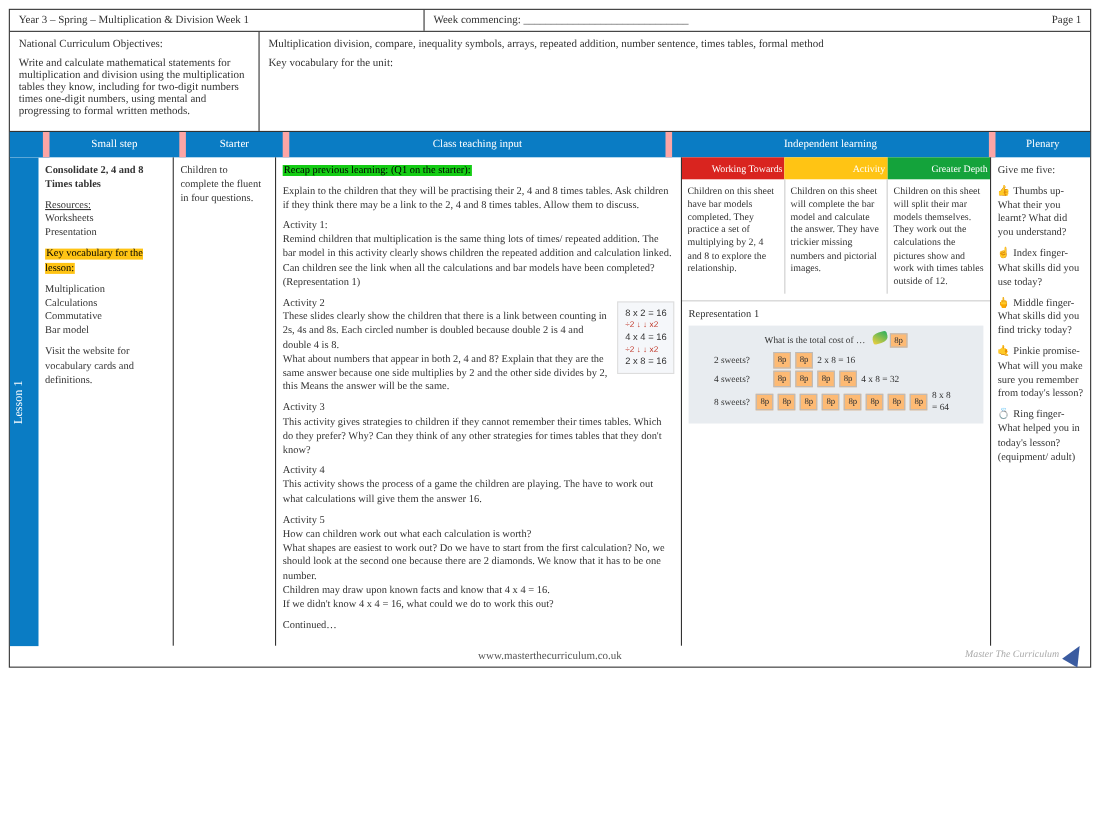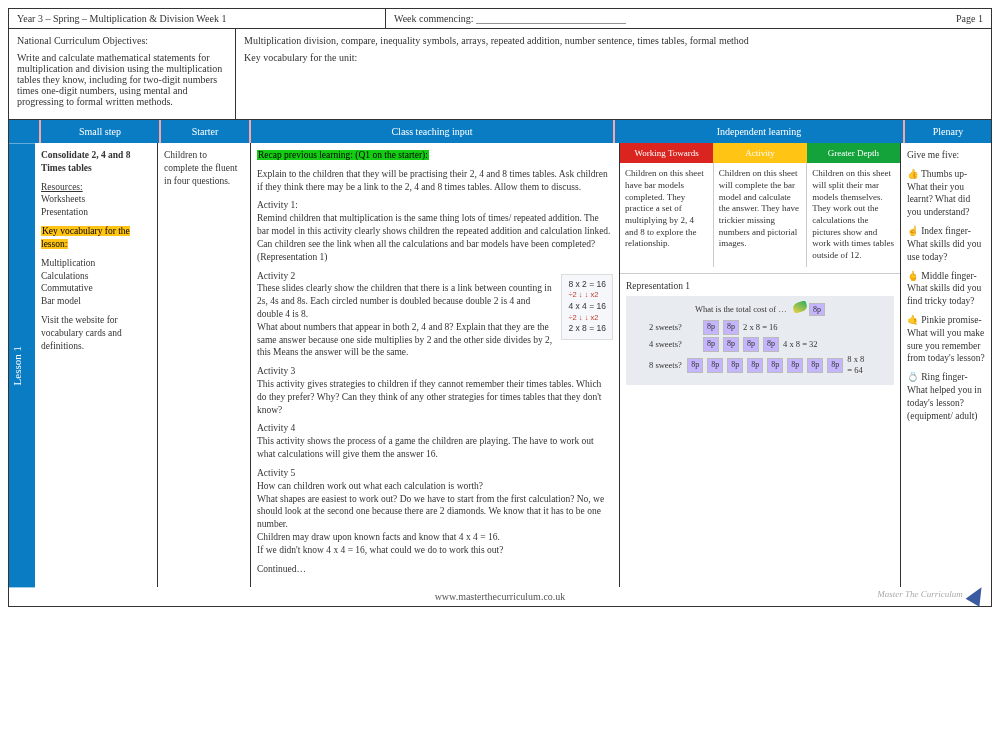--- a/index.html
+++ b/index.html
@@ -6,52 +6,52 @@
 .page{border:1px solid #333;position:relative}
 .header-row{display:flex;border-bottom:1px solid #333}
 .header-row>div{padding:4px 8px}
 .hr-left{flex:0 0 360px;border-right:1px solid #333}
 .hr-mid{flex:1}
 .hr-right{flex:0 0 70px;text-align:right}
 .meta-row{display:flex;border-bottom:1px solid #333}
 .meta-left{flex:0 0 210px;border-right:1px solid #333;padding:6px 8px}
 .meta-right{flex:1;padding:6px 8px}
 .columns-header{display:flex;background:#0a7cc4;color:#fff}
-.columns-header>div{padding:6px 4px;text-align:center;border-right:2px solid #fca5a5}
+.columns-header>div{padding:6px 4px;text-align:center;border-right:6px solid #fca5a5}
 .columns-header>div:last-child{border-right:none}
 .ch-tab{background:#0a7cc4;width:22px}
 .ch-small{width:110px}
 .ch-start{width:80px}
 .ch-teach{flex:1}
 .ch-indep{width:280px}
 .ch-plen{width:78px}
 .body-row{display:flex}
 .lesson-tab{width:22px;background:#0a7cc4;color:#fff;writing-mode:vertical-rl;transform:rotate(180deg);text-align:center;padding:8px 2px;font-size:11px}
 .col{border-right:1px solid #333;padding:6px 6px;font-size:9.5px;line-height:1.35}
 .col:last-child{border-right:none}
 .c-small{width:110px}
 .c-start{width:80px}
 .c-teach{flex:1}
 .c-indep{width:280px;padding:0}
 .c-plen{width:78px}
 b{font-weight:bold}
 .hl-green{background:#14cc14;color:#000;padding:0 1px}
 .hl-yellow{background:#ffc414;color:#000;padding:0 1px}
 .il-header{display:flex}
-.il-header>div{flex:1;text-align:center;color:#fff;padding:4px 2px;font-size:9px}
+.il-header>div{flex:1;text-align:right;color:#fff;padding:4px 2px;font-size:9px}
 .il-wt{background:#d9241f}
 .il-ex{background:#ffc414;color:#333}
 .il-gd{background:#14a33b}
 .il-body{display:flex}
 .il-body>div{flex:1;padding:5px 5px;border-right:1px solid #ccc;font-size:9px;line-height:1.3}
 .il-body>div:last-child{border-right:none}
 .rep{padding:6px;border-top:1px solid #ccc;margin-top:6px}
 .rep-box{background:#e8ecf0;padding:6px;font-size:8.5px;margin-top:4px}
 .rep-row{display:flex;align-items:center;gap:4px;margin:2px 17px}
-.rep-cell{background:#c4b5fd;border:1px solid #bbb;padding:1px 3px;font-size:8px}
+.rep-cell{background:#fdba74;border:1px solid #bbb;padding:1px 3px;font-size:8px}
 .calc-inset{float:right;background:#f5f7fa;padding:4px 6px;margin:4px 0 4px 6px;font-size:8.5px;font-family:Arial,sans-serif;line-height:1.4;border:1px solid #ddd}
 .calc-inset .sm{color:#c0392b;font-size:7.5px}
 .footer{text-align:center;padding:4px;font-size:10px;color:#555}
 .logo{position:absolute;bottom:2px;right:6px;font-size:9px;color:#aaa;font-style:italic}
 .sw{display:inline-block;width:14px;height:10px;background:linear-gradient(45deg,#f4d03f,#27ae60);border-radius:50% 20%;transform:rotate(-15deg);margin-left:4px}
 p{margin:0 0 6px 0}
 </style>
 </head>
 <body>
 

